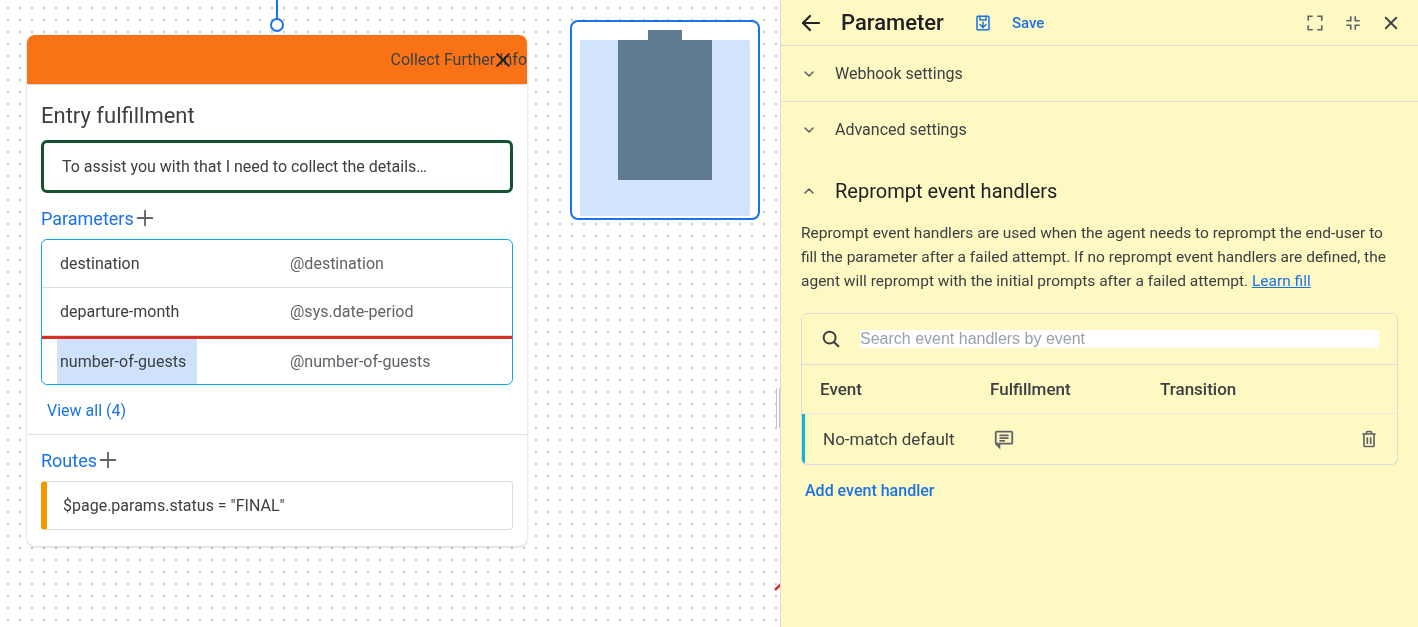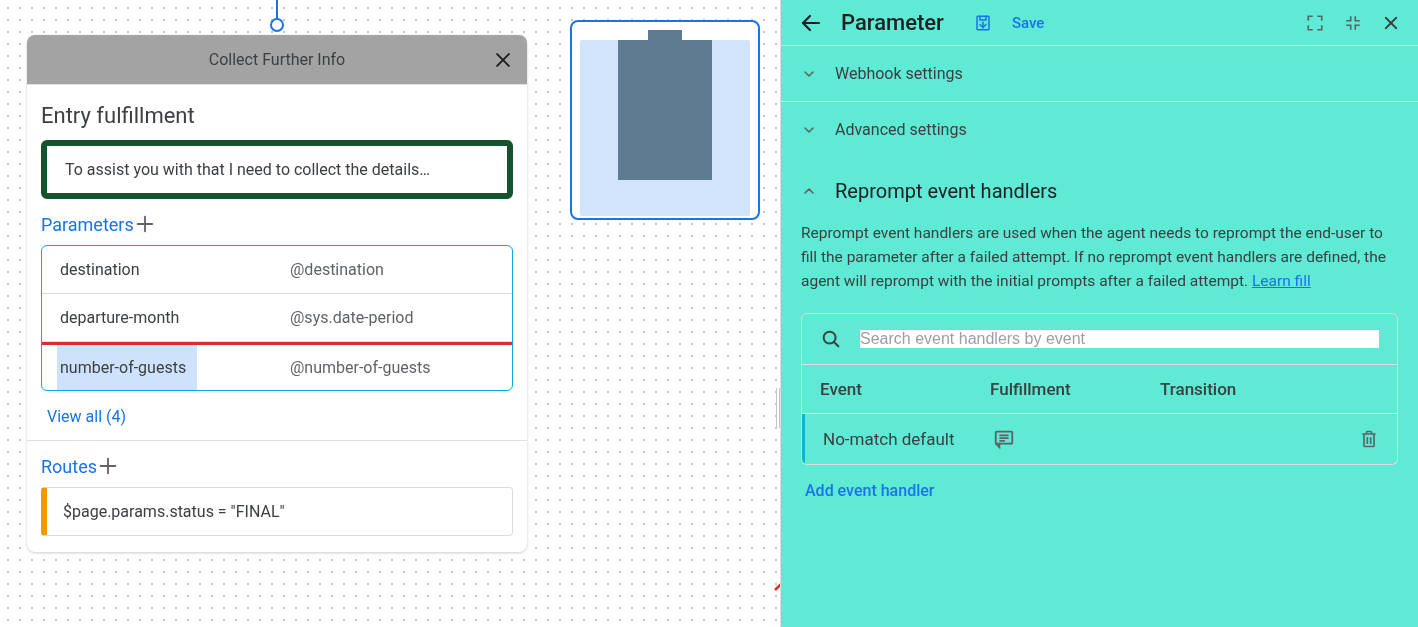--- a/index.html
+++ b/index.html
@@ -29,45 +29,45 @@
     top: 35px;
     width: 500px;
     background: #fff;
     border-radius: 8px;
     box-shadow: 0 1px 3px rgba(0,0,0,0.2);
     overflow: visible;
   }
   .page-card-header {
     display: flex;
     align-items: center;
-    justify-content: center;
+    justify-content: flex-end;
     position: relative;
     height: 50px;
-    background: #a3a3a3;
+    background: #f97316;
     border-bottom: 1px solid #e0e0e0;
     border-top-left-radius: 8px;
     border-top-right-radius: 8px;
     font-size: 16px;
     color: #3c4043;
   }
   .page-card-header .close-icon {
     position: absolute;
     right: 14px;
     top: 50%;
     transform: translateY(-50%);
     cursor: pointer;
   }
   .page-card-body { padding: 12px 14px 16px; }
   .section-title {
     font-size: 22px;
     color: #3c4043;
     padding: 6px 0 12px;
   }
   .textbox {
-    border: 6px solid #14532d;
+    border: 3px solid #14532d;
     border-radius: 6px;
     padding: 14px 18px;
     font-size: 16px;
     color: #3c4043;
     white-space: nowrap;
     overflow: hidden;
     text-overflow: ellipsis;
   }
   .section-row {
     display: flex;
@@ -175,21 +175,21 @@
     border-left:1px solid #c6c6c6;
     border-right:1px solid #c6c6c6;
   }
   
   .arrow-svg { position:absolute; pointer-events:none; }
 
   
   .panel {
     flex:1;
     border-left:1px solid #dadce0;
-    background:#5eead4;
+    background:#fef9c3;
     display:flex;
     flex-direction:column;
     position:relative;
   }
   .panel-header {
     display:flex;
     align-items:center;
     gap:18px;
     padding: 10px 18px;
     border-bottom:1px solid #dadce0;

